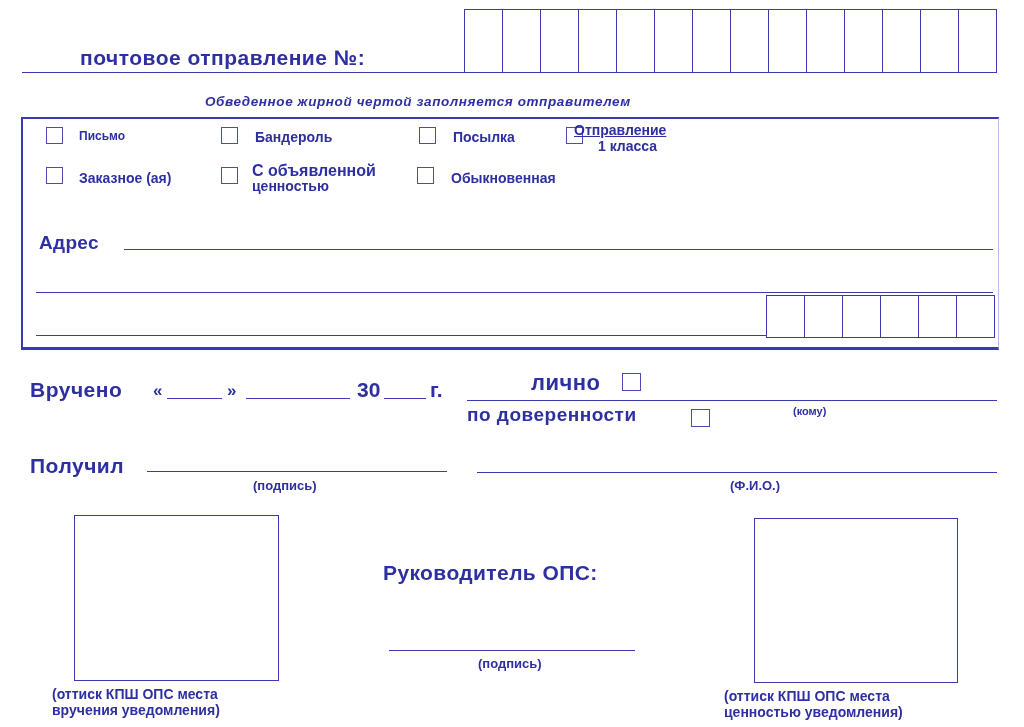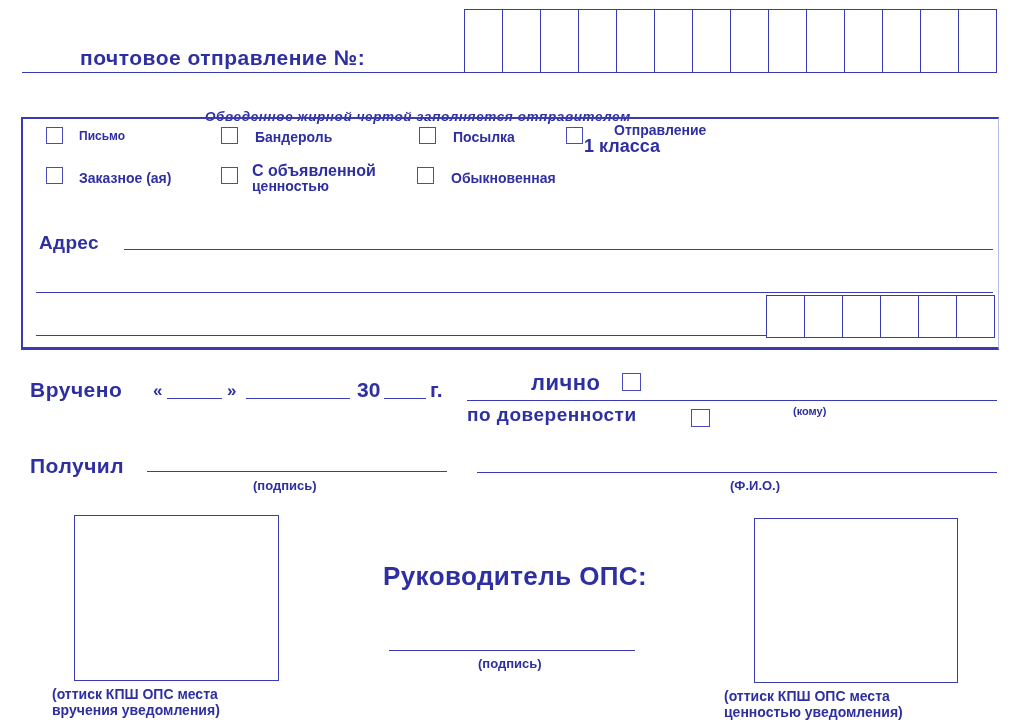--- a/index.html
+++ b/index.html
@@ -33,36 +33,36 @@
   <div class="cell" style="width:39px;height:64px;"></div>
   <div class="cell" style="width:39px;height:64px;"></div>
   <div class="cell" style="width:39px;height:64px;"></div>
   <div class="cell" style="width:39px;height:64px;"></div>
   <div class="cell" style="width:39px;height:64px;"></div>
   <div class="cell" style="width:39px;height:64px;"></div>
   <div class="cell" style="width:39px;height:64px;"></div>
   <div class="cell" style="width:39px;height:64px;"></div>
 </div>
 
-<div class="lbl" style="left:205px; top:94px; font-size:13.5px; font-style:italic; letter-spacing:0.6px;margin-top:15px;">Обведенное жирной чертой заполняется отправителем</div>
+<div class="lbl" style="left:205px; top:94px; font-size:13.5px; font-style:italic; letter-spacing:0.6px;">Обведенное жирной чертой заполняется отправителем</div>
 
 <div class="abs" style="left:21px; top:117px; width:978px; height:233px; border-left:2.5px solid #3a3bb0; border-top:2.5px solid #3a3bb0; border-bottom:3px solid #3a3bb0; border-right:1px solid #b8bce8; box-sizing:border-box;"></div>
 
 <div class="cb" style="left:46px; top:127px;"></div>
 <div class="lbl" style="left:79px; top:129px; font-size:12px;">Письмо</div>
 
 <div class="cb" style="left:221px; top:127px;"></div>
 <div class="lbl" style="left:255px; top:129px; font-size:14px;">Бандероль</div>
 
 <div class="cb" style="left:419px; top:127px;"></div>
 <div class="lbl" style="left:453px; top:129px; font-size:14px;">Посылка</div>
 
 <div class="cb" style="left:566px; top:127px;"></div>
-<div class="lbl" style="left:614px; top:123px; font-size:14px; line-height:15px;">Отправление</div>
-<div class="lbl" style="left:584px; top:139px; font-size:18px; line-height:15px;">1 класса</div>
+<div class="lbl" style="left:574px; top:123px; font-size:14px; line-height:15px;text-decoration:underline;">Отправление</div>
+<div class="lbl" style="left:598px; top:139px; font-size:14px; line-height:15px;">1 класса</div>
 
 <div class="cb" style="left:46px; top:167px;"></div>
 <div class="lbl" style="left:79px; top:170px; font-size:14px;">Заказное (ая)</div>
 
 <div class="cb" style="left:221px; top:167px;"></div>
 <div class="lbl" style="left:252px; top:163px; font-size:16px; line-height:15px;">С объявленной</div>
 <div class="lbl" style="left:252px; top:179px; font-size:14px; line-height:15px;">ценностью</div>
 
 <div class="cb" style="left:417px; top:167px;"></div>
 <div class="lbl" style="left:451px; top:170px; font-size:14px;">Обыкновенная</div>
@@ -99,19 +99,19 @@
 <div class="lbl" style="left:30px; top:454px; font-size:21px; letter-spacing:0.5px;">Получил</div>
 <div class="hline" style="left:147px; top:471px; width:300px;"></div>
 <div class="lbl" style="left:253px; top:478px; font-size:13px;">(подпись)</div>
 <div class="hline" style="left:477px; top:472px; width:520px;"></div>
 <div class="lbl" style="left:689px; top:478px; font-size:13px;margin-left:41px;">(Ф.И.О.)</div>
 
 <div class="stamp" style="left:74px; top:515px; width:205px; height:166px;"></div>
 <div class="lbl center" style="left:52px; top:686px; width:246px; font-size:14px; line-height:16px;">(оттиск КПШ ОПС места</div>
 <div class="lbl center" style="left:52px; top:702px; width:246px; font-size:14px; line-height:16px;">вручения уведомления)</div>
 
-<div class="lbl" style="left:383px; top:561px; font-size:26px; letter-spacing:0.4px;">Руководитель ОПС:</div>
+<div class="lbl" style="left:383px; top:561px; font-size:21px; letter-spacing:0.4px;">Руководитель ОПС:</div>
 <div class="hline" style="left:389px; top:650px; width:246px;"></div>
 <div class="lbl" style="left:478px; top:656px; font-size:13px;">(подпись)</div>
 
 <div class="stamp" style="left:754px; top:518px; width:204px; height:165px;"></div>
 <div class="lbl center" style="left:724px; top:688px; width:270px; font-size:14px; line-height:16px;">(оттиск КПШ ОПС места</div>
 <div class="lbl center" style="left:724px; top:704px; width:270px; font-size:14px; line-height:16px;">ценностью уведомления)</div>
 
 </body></html>

